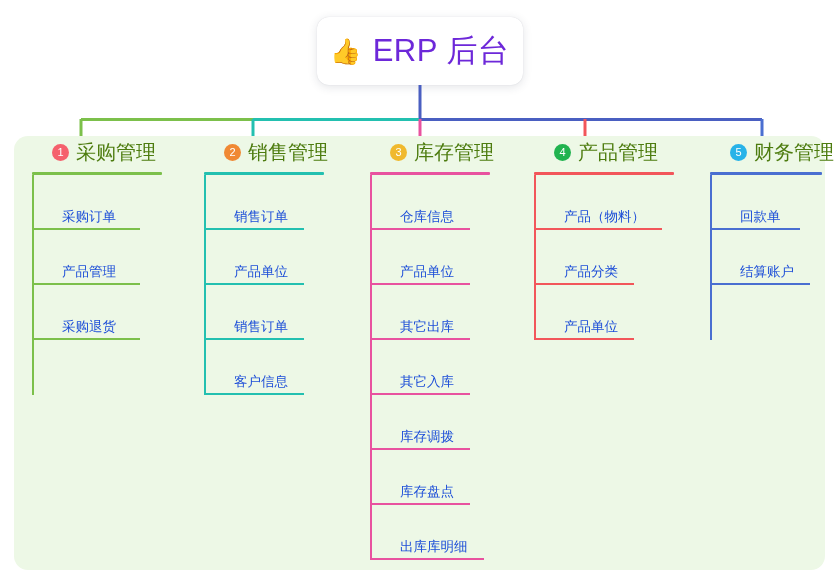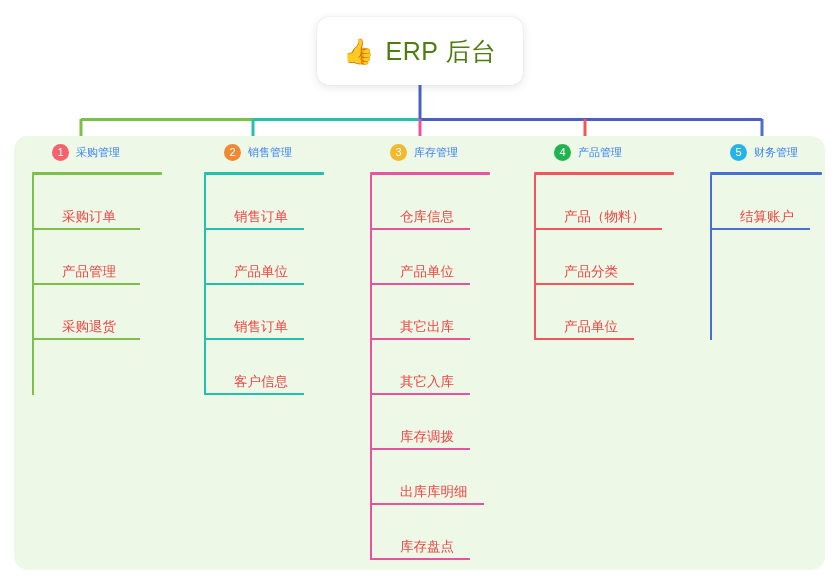--- a/index.html
+++ b/index.html
@@ -41,22 +41,22 @@
     display: flex;
     align-items: center;
     gap: 11px;
   }
   .title-emoji {
     font-size: 25px;
     line-height: 1;
     display: inline-block;
   }
   .title-text {
-    font-size: 25px;
-    color: #4d7c0f;
+    font-size: 31px;
+    color: #6d28d9;
     letter-spacing: 0.5px;
     white-space: nowrap;
   }
 
   
   .connectors {
     position: absolute;
     left: 0; top: 0;
     width: 839px;
     height: 588px;
@@ -99,22 +99,22 @@
     height: 17px;
     border-radius: 50%;
     color: #ffffff;
     font-size: 11px;
     line-height: 17px;
     text-align: center;
     font-weight: normal;
     flex: 0 0 auto;
   }
   .col-title {
-    font-size: 11px;
-    color: #3b82f6;
+    font-size: 20px;
+    color: #4d7c0f;
     white-space: nowrap;
   }
   .col-rule {
     height: 3px;
     border-radius: 1px;
     margin-top: 4px;
     margin-left: 4px;
   }
 
   .items {
@@ -132,21 +132,21 @@
     position: relative;
     height: 55px;
     box-sizing: border-box;
     padding-left: 30px;
     display: flex;
     align-items: flex-end;
     padding-bottom: 4px;
   }
   .item-label {
     font-size: 13.5px;
-    color: #ef4444;
+    color: #1d4ed8;
     white-space: nowrap;
     position: relative;
     z-index: 2;
   }
   .item-rule {
     position: absolute;
     left: 0;
     bottom: 0;
     height: 2px;
   }
@@ -254,27 +254,27 @@
         </div>
         <div class="item">
           <span class="item-label">其它入库</span>
           <span class="item-rule" style="width: 100px; background: rgb(232, 82, 159);"></span>
         </div>
         <div class="item">
           <span class="item-label">库存调拨</span>
           <span class="item-rule" style="width: 100px; background: rgb(232, 82, 159);"></span>
         </div>
         <div class="item">
+          <span class="item-label">库存盘点</span>
+          <span class="item-rule" style="width: 100px; background: rgb(232, 82, 159);"></span>
+        </div>
+        <div class="item">
           <span class="item-label">出库库明细</span>
           <span class="item-rule" style="width: 114px; background: rgb(232, 82, 159);"></span>
         </div>
-        <div class="item">
-          <span class="item-label">库存盘点</span>
-          <span class="item-rule" style="width: 100px; background: rgb(232, 82, 159);"></span>
-        </div>
       </div>
     </div>
 
     <div class="column" id="col-3" style="left:516px; width:150px;">
       <div class="col-head">
         <span class="badge" style="background: rgb(33, 179, 79);">4</span>
         <span class="col-title">产品管理</span>
       </div>
       <div class="col-rule" style="background: rgb(242, 86, 90); width: 140px;"></div>
       <div class="items">
@@ -296,20 +296,24 @@
 
     <div class="column" id="col-4" style="left:692px; width:122px;">
       <div class="col-head">
         <span class="badge" style="background: rgb(40, 179, 232);">5</span>
         <span class="col-title">财务管理</span>
       </div>
       <div class="col-rule" style="background: rgb(74, 111, 209); width: 112px;"></div>
       <div class="items">
         <div class="spine" style="background: rgb(74, 111, 209); height: 165px;"></div>
         <div class="item">
+          <span class="item-label">回款单</span>
+          <span class="item-rule" style="width: 90px; background: rgb(74, 111, 209);"></span>
+        </div>
+        <div class="item">
           <span class="item-label">结算账户</span>
           <span class="item-rule" style="width: 100px; background: rgb(74, 111, 209);"></span>
         </div>
       </div>
     </div>
 
   </div>
 </div>
 
 </body></html>

